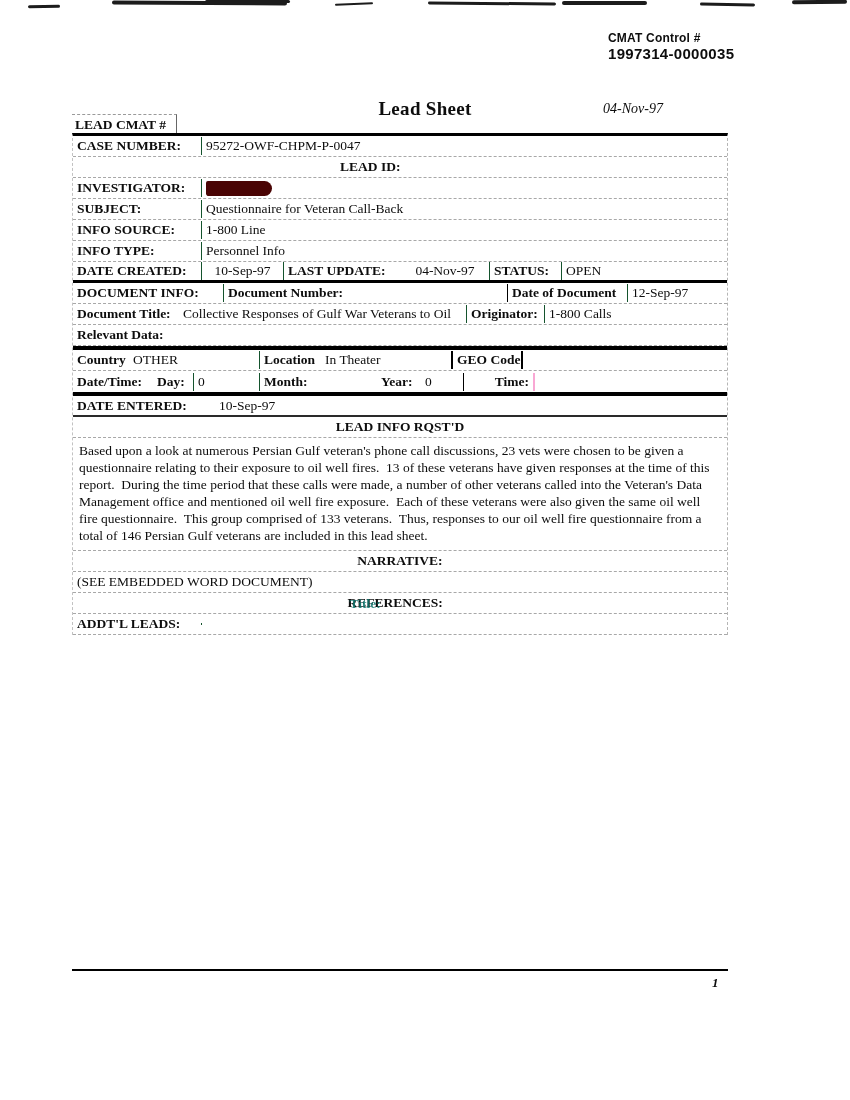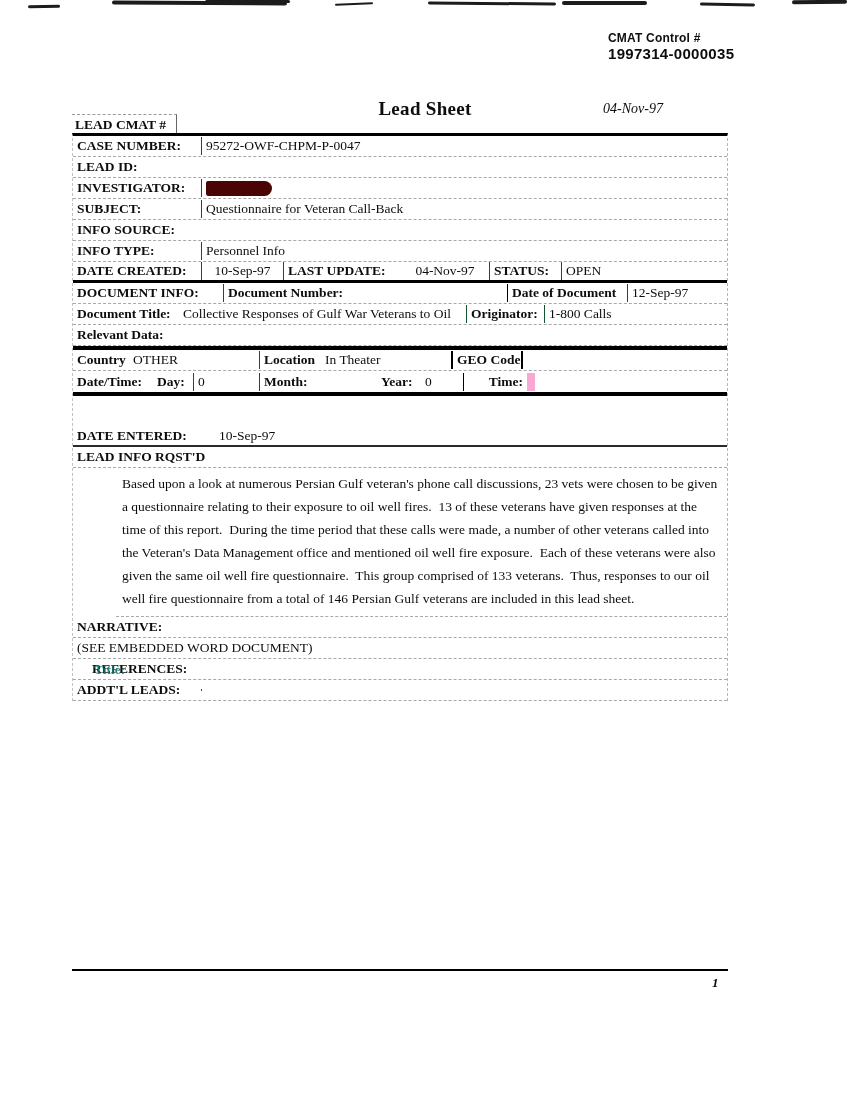--- a/index.html
+++ b/index.html
@@ -18,45 +18,45 @@
   .doc-title { position:absolute; left:0; right:0; top:98px; text-align:center;
     font-size:19px; font-weight:bold; letter-spacing:.3px; }
   .doc-date { position:absolute; left:603px; top:101px; font-size:14px; font-style:italic; }
 
   .lead-cmat { position:absolute; left:72px; top:114px; font-size:13.5px; font-weight:bold;
     border-top:1px dashed #9a9a9a; border-right:1px solid #666; padding:2px 10px 2px 3px; }
 
   .form { position:absolute; left:72px; top:133px; width:656px;
     border-top:3px solid #000; border-left:1px dashed #c2c2c2; border-right:1px dashed #b5b5b5;
     font-size:13.5px; }
-  .row { display:flex; align-items:center; min-height:21px; border-bottom:1px dashed #a8a8a8; }
+  .row { display:flex; align-items:center; min-height:21px; border-bottom:1px dashed #a8a8a8;justify-content:center; }
   .cell { padding:1px 4px; white-space:nowrap; overflow:visible; }
   .lab { font-weight:bold; }
   .vdiv { border-left:1px solid #14532d; }
   .bdiv { border-left:1.5px solid #000; }
   .grow { flex:1; }
   .ctr { text-align:center; }
   .thick-b { border-bottom:3px solid #000; }
-  .med-b { border-bottom:2px solid #2a2a2a;margin-top:30px; }
+  .med-b { border-bottom:2px solid #2a2a2a; }
 
   .w128 { width:128px; flex:none; }
   .redaction { display:inline-block; width:66px; height:15px; background:#4a0404;
     border-radius:2px 8px 8px 3px; vertical-align:middle; }
 
   
   .event-wrap { display:flex; border-bottom:4px solid #000; }
   .event-label { width:126px; flex:none; font-weight:bold; padding:2px 4px; line-height:19px;
     border-right:2px solid #000; }
   .event-rows { flex:1; display:flex; flex-direction:column; }
   .event-rows .row:last-child { border-bottom:none; }
   .geo-cell { border-left:2px solid #000; border-right:2px solid #000; font-weight:bold; }
-  .time-cell { border-left:1.5px solid #000; border-right:8px solid #f9a8d4; font-weight:bold; text-align:right; }
+  .time-cell { border-left:1.5px solid #000; border-right:2px solid #f9a8d4; font-weight:bold; text-align:right; }
 
-  .para { padding:4px 6px 6px 6px; font-size:13.5px; line-height:23px;
-    white-space:pre-wrap; border-bottom:1px dashed #a8a8a8;margin-left:43px; }
+  .para { padding:4px 6px 6px 6px; font-size:13.5px; line-height:17px;
+    white-space:pre-wrap; border-bottom:1px dashed #a8a8a8; }
 
   .ref-label { position:relative; font-weight:bold;margin-left:15px; }
   .ref-over { position:absolute; left:6px; top:2px; font-weight:bold; color:#0f766e; opacity:.85; }
 
   .footer-line { position:absolute; left:72px; top:969px; width:656px; height:2px; background:#000; }
   .page-num { position:absolute; left:712px; top:975px; font-size:13px; font-style:italic; font-weight:bold; }
 </style>
 </head>
 <body>
 
@@ -92,20 +92,21 @@
     <div class="row">
       <div class="cell lab w128">INVESTIGATOR:</div>
       <div class="cell grow vdiv"><span class="redaction"></span></div>
     </div>
     <div class="row">
       <div class="cell lab w128">SUBJECT:</div>
       <div class="cell grow vdiv">Questionnaire for Veteran Call-Back</div>
     </div>
     <div class="row">
       <div class="cell lab w128">INFO SOURCE:</div>
+      <div class="cell grow vdiv">1-800 Line</div>
     </div>
     <div class="row">
       <div class="cell lab w128">INFO TYPE:</div>
       <div class="cell grow vdiv">Personnel Info</div>
     </div>
 
     <div class="row thick-b">
       <div class="cell lab w128">DATE CREATED:</div>
       <div class="cell ctr vdiv" style="width:82px;flex:none;">10-Sep-97</div>
       <div class="cell lab vdiv" style="width:118px;flex:none;">LAST UPDATE:</div>

